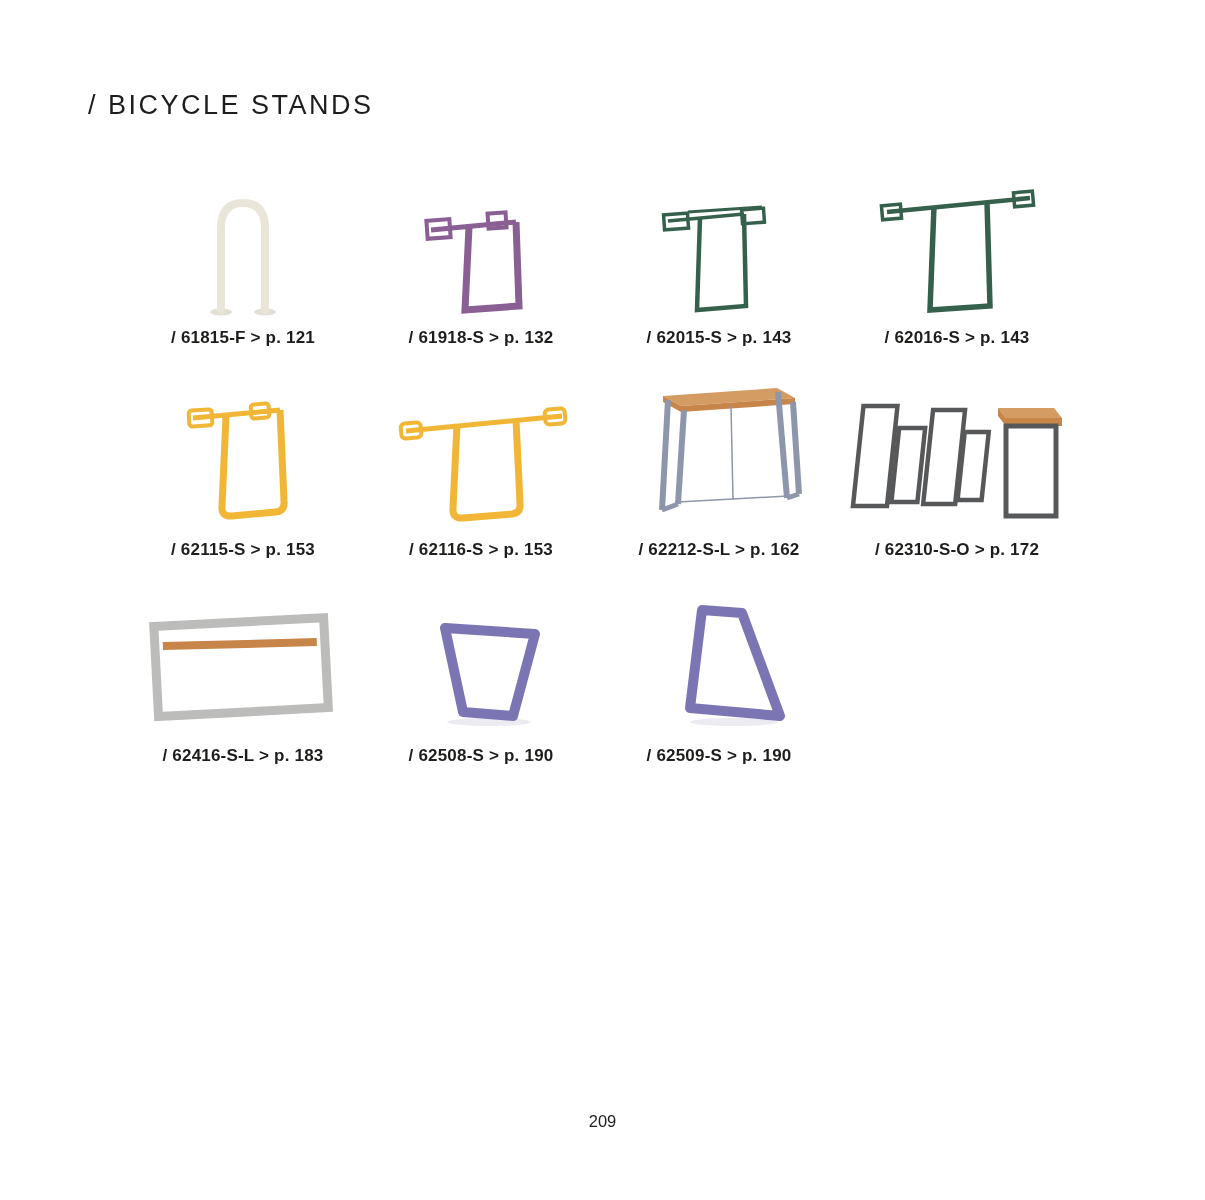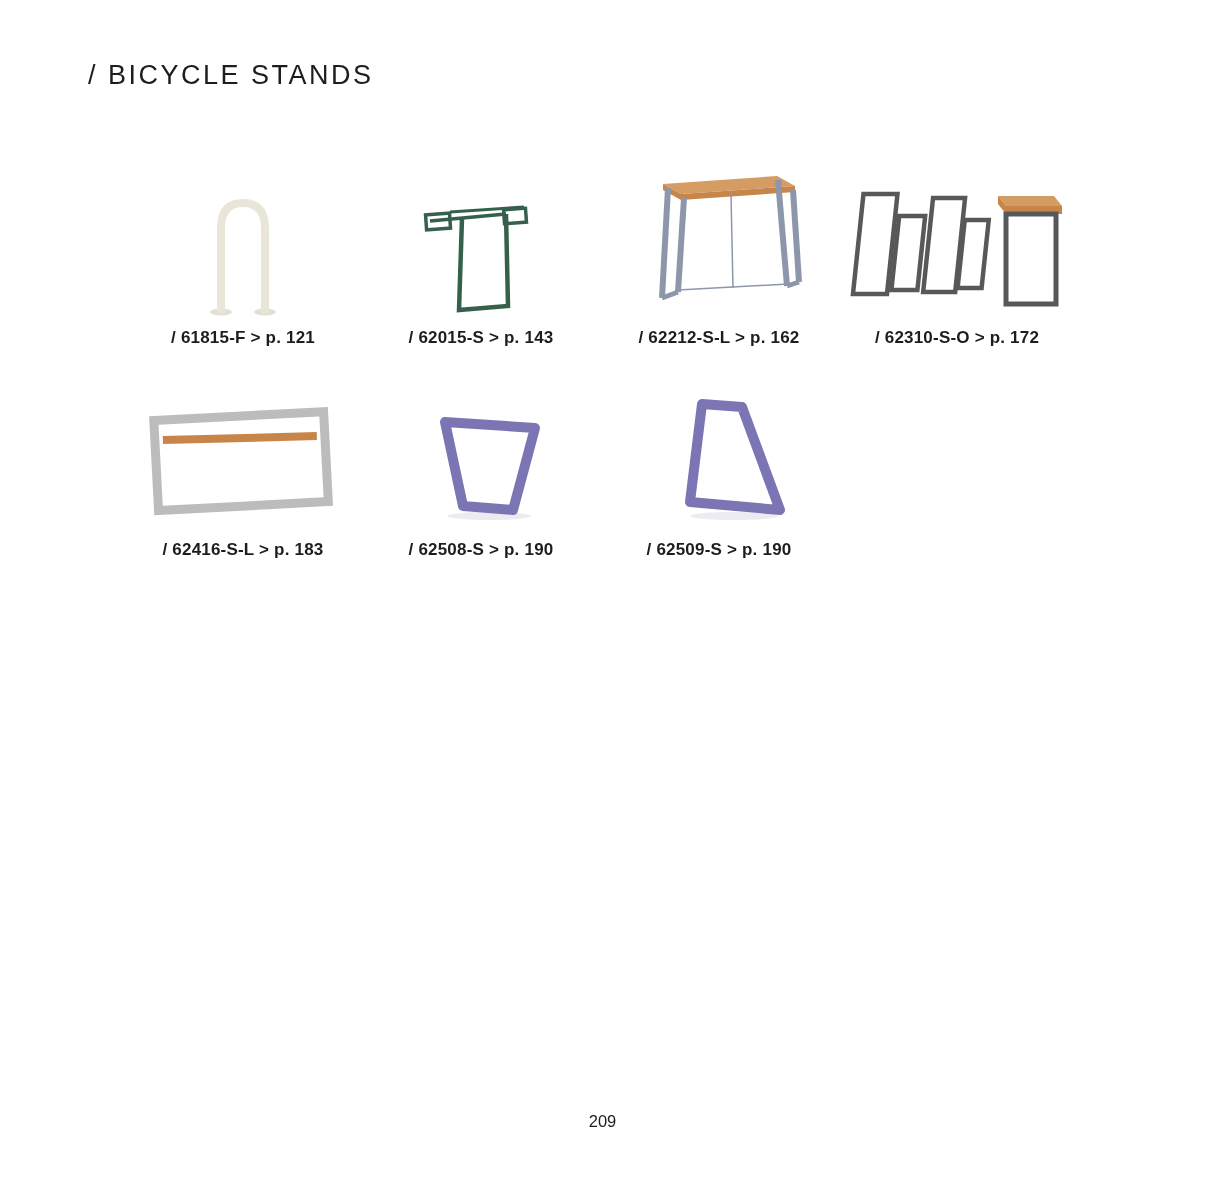--- a/index.html
+++ b/index.html
@@ -1,21 +1,21 @@
 <!DOCTYPE html>
 <html><head>
 <meta charset="utf-8">
 <style>
   html,body{margin:0;padding:0;}
   body{
     width:1205px;height:1200px;background:#ffffff;position:relative;
     font-family:"Liberation Sans", sans-serif;color:#1d1d1b;overflow:hidden;
   }
   .page-title{
-    position:absolute;left:88px;top:42px;
+    position:absolute;left:88px;top:72px;
     font-size:27px;letter-spacing:2.5px;font-weight:500;color:#1d1d1b;
   }
   .grid{
     position:absolute;left:124px;top:176px;width:952px;
     display:grid;grid-template-columns:repeat(4,238px);
     grid-template-rows:172px 212px 206px 200px;
   }
   figure.cell{
     margin:0;display:flex;flex-direction:column;
     align-items:center;justify-content:flex-end;
@@ -44,39 +44,91 @@
         <ellipse cx="38" cy="122" rx="11" ry="3.5" fill="#E2E0D4"></ellipse>
         <ellipse cx="82" cy="122" rx="11" ry="3.5" fill="#E2E0D4"></ellipse>
         <g fill="none" stroke-width="8" stroke-linecap="round" stroke="#E9E6D9">
           <path d="M38,120 V38 Q38,13 60,13 Q82,13 82,38 V120"></path>
         </g>
       </svg>
     </div>
     <figcaption class="caption">/ 61815-F &gt; p. 121</figcaption>
   </figure>
 
+  <figure class="cell">
+    <div class="imgwrap">
+      <svg width="160" height="136" viewBox="0 0 160 136">
+        <g fill="none" stroke="#8A5F93">
+          <path stroke-width="7" d="M68,45 L64,128 L118,124 L115,40"></path>
+          <path stroke-width="5" d="M115,40 L30,48"></path>
+          <rect x="26" y="38" width="23" height="18" stroke-width="4" transform="rotate(-4 37 47)"></rect>
+          <rect x="87" y="31" width="18" height="15" stroke-width="4" transform="rotate(-4 96 38)"></rect>
+        </g>
+      </svg>
+    </div>
+    <figcaption class="caption">/ 61918-S &gt; p. 132</figcaption>
+  </figure>
 
 
   <figure class="cell">
     <div class="imgwrap">
       <svg width="150" height="128" viewBox="0 0 150 128">
         <g fill="none" stroke="#35614C">
           <path stroke-width="4.5" d="M56,28 L53,120 L102,116 L100,24"></path>
           <path stroke-width="3.5" d="M100,24 L24,31"></path>
           <path stroke-width="3" d="M44,22 L118,17"></path>
           <rect x="20" y="24" width="24" height="15" stroke-width="3.5" transform="rotate(-4 32 31)"></rect>
           <rect x="98" y="19" width="22" height="14" stroke-width="3.5" transform="rotate(-4 109 26)"></rect>
         </g>
       </svg>
     </div>
     <figcaption class="caption">/ 62015-S &gt; p. 143</figcaption>
   </figure>
 
-
-
+  <figure class="cell">
+    <div class="imgwrap">
+      <svg width="190" height="150" viewBox="0 0 190 150">
+        <g fill="none" stroke="#35614C">
+          <path stroke-width="5.5" d="M72,38 L68,142 L128,138 L125,34"></path>
+          <path stroke-width="4.5" d="M25,44 L168,30"></path>
+          <rect x="20" y="37" width="19" height="14" stroke-width="3.5" transform="rotate(-5 29 44)"></rect>
+          <rect x="152" y="24" width="19" height="14" stroke-width="3.5" transform="rotate(-5 161 31)"></rect>
+        </g>
+      </svg>
+    </div>
+    <figcaption class="caption">/ 62016-S &gt; p. 143</figcaption>
+  </figure>
+
+  <figure class="cell">
+    <div class="imgwrap">
+      <svg width="160" height="150" viewBox="0 0 160 150">
+        <g fill="none" stroke-linejoin="round" stroke="#F2B637">
+          <path stroke-width="7" d="M63,36 L59,126 Q58,137 69,136 L113,132 Q122,131 121,121 L117,30"></path>
+          <path stroke-width="5" d="M117,30 L30,38"></path>
+          <rect x="26" y="30" width="23" height="16" rx="3" stroke-width="4" transform="rotate(-4 37 38)"></rect>
+          <rect x="88" y="24" width="18" height="14" rx="3" stroke-width="4" transform="rotate(-4 97 31)"></rect>
+        </g>
+      </svg>
+    </div>
+    <figcaption class="caption">/ 62115-S &gt; p. 153</figcaption>
+  </figure>
+
+  <figure class="cell">
+    <div class="imgwrap">
+      <svg width="200" height="152" viewBox="0 0 200 152">
+        <g fill="none" stroke-linejoin="round" stroke="#F2B637">
+          <path stroke-width="7" d="M76,46 L72,130 Q71,141 82,140 L131,136 Q140,135 139,125 L135,42"></path>
+          <path stroke-width="5" d="M25,53 L181,38"></path>
+          <rect x="20" y="45" width="20" height="15" rx="4" stroke-width="4" transform="rotate(-5 30 52)"></rect>
+          <rect x="164" y="31" width="20" height="15" rx="4" stroke-width="4" transform="rotate(-5 174 38)"></rect>
+        </g>
+      </svg>
+    </div>
+    <figcaption class="caption">/ 62116-S &gt; p. 153</figcaption>
+  </figure>
 
   <figure class="cell">
     <div class="imgwrap">
       <svg width="185" height="162" viewBox="0 0 185 162">
         <polygon points="36,28 150,20 168,30 54,38" fill="#D49B63"></polygon>
         <polygon points="36,28 54,38 54,44 36,34" fill="#C8854A"></polygon>
         <polygon points="54,44 54,38 168,30 168,36" fill="#C8854A"></polygon>
         <g fill="none" stroke="#8D96AB">
           <path stroke-width="6" d="M41,32 L35,142"></path>
           <path stroke-width="6" d="M57,42 L51,136"></path>

